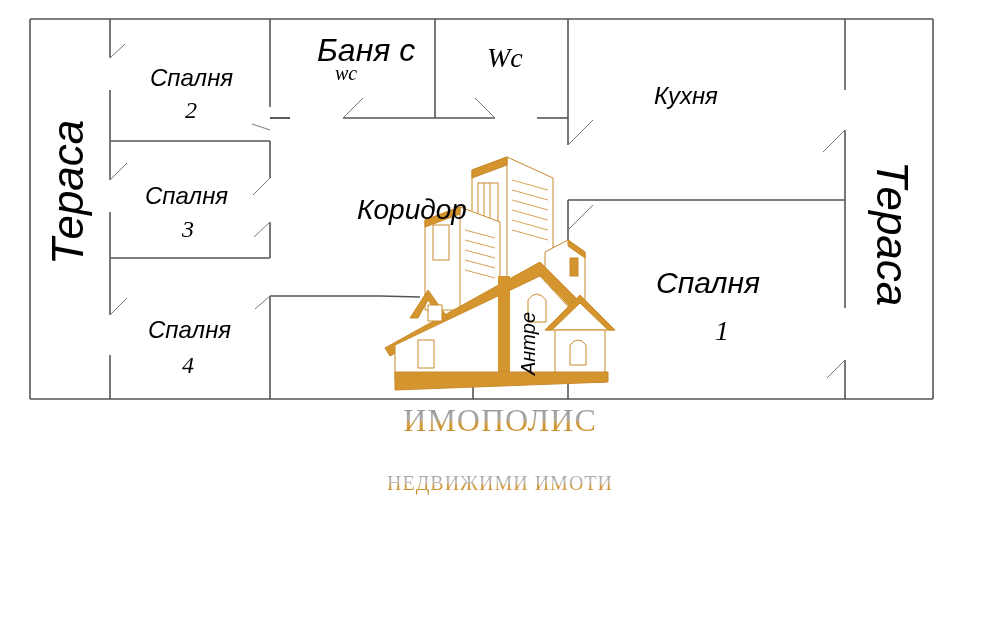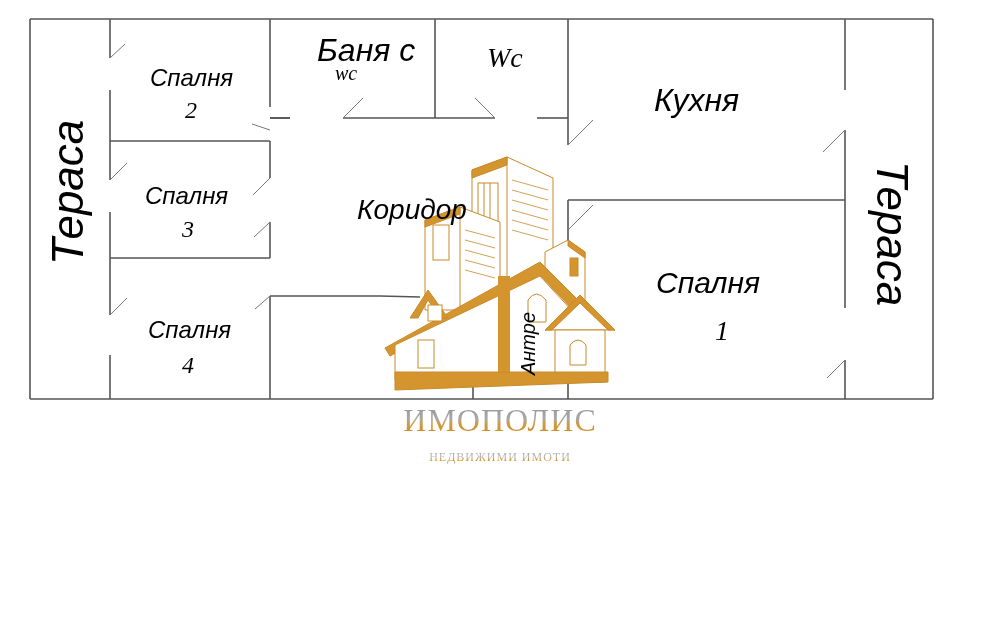--- a/index.html
+++ b/index.html
@@ -4,21 +4,21 @@
 <style>
   html, body { margin:0; padding:0; background:#ffffff; }
   body { width:1000px; height:625px; position:relative; overflow:hidden; font-family:"Liberation Sans", sans-serif; }
   #plan { position:absolute; left:0; top:0; }
   .lbl { position:absolute; font-style:italic; color:#000; white-space:nowrap; font-family:"Liberation Sans", sans-serif; }
   .hand { font-family:Liberation Serif, serif; font-style:italic; }
   .rot-l { transform:rotate(-90deg); transform-origin:center; }
   .rot-r { transform:rotate(90deg); transform-origin:center; }
   .brand { position:absolute; left:0; width:1000px; text-align:center; font-family:"Liberation Serif", serif; letter-spacing:1px; }
   .brand-name { top:402px; font-size:32px; color:#9a8f86; background:linear-gradient(#8e8e8e 0%, #a9a9a9 45%, #d19a3c 60%, #c68526 100%); -webkit-background-clip:text; background-clip:text; color:transparent; }
-  .brand-sub { top:450px; font-size:12px; background:linear-gradient(#9a9a9a 0%, #bcbcbc 45%, #d29a3a 60%, #c7862a 100%); -webkit-background-clip:text; background-clip:text; color:transparent; }
+  .brand-sub { top:472px; font-size:20px; background:linear-gradient(#9a9a9a 0%, #bcbcbc 45%, #d29a3a 60%, #c7862a 100%); -webkit-background-clip:text; background-clip:text; color:transparent; }
 </style>
 </head>
 <body>
 
 <svg id="plan" width="1000" height="625" viewBox="0 0 1000 625">
   <g stroke="#555" stroke-width="1.6" fill="none">
 
     <line x1="30" y1="19" x2="933" y2="19"></line>
     <line x1="30" y1="19" x2="30" y2="399"></line>
     <line x1="30" y1="399" x2="933" y2="399"></line>
@@ -133,21 +133,21 @@
 <div class="lbl hand" style="left:182px; top:216px; font-size:24px;">3</div>
 
 <div class="lbl" style="left:148px; top:316px; font-size:24px;">Спалня</div>
 <div class="lbl hand" style="left:182px; top:352px; font-size:24px;">4</div>
 
 <div class="lbl" style="left:317px; top:32px; font-size:32px;">Баня с</div>
 <div class="lbl hand" style="left:335px; top:62px; font-size:20px;">wc</div>
 
 <div class="lbl hand" style="left:487px; top:42px; font-size:28px;">Wc</div>
 
-<div class="lbl" style="left:654px; top:82px; font-size:32px;">Кухня</div>
+<div class="lbl" style="left:654px; top:82px; font-size:24px;">Кухня</div>
 
 <div class="lbl" style="left:357px; top:194px; font-size:28px;">Коридор</div>
 
 <div class="lbl" style="left:656px; top:266px; font-size:30px;">Спалня</div>
 <div class="lbl hand" style="left:715px; top:315px; font-size:28px;">1</div>
 
 <div class="lbl rot-l" style="left:493px; top:332px; font-size:20px; width:70px; text-align:center;">Антре</div>
 
 <div class="brand brand-name">ИМОПОЛИС</div>
 <div class="brand brand-sub">НЕДВИЖИМИ ИМОТИ</div>

